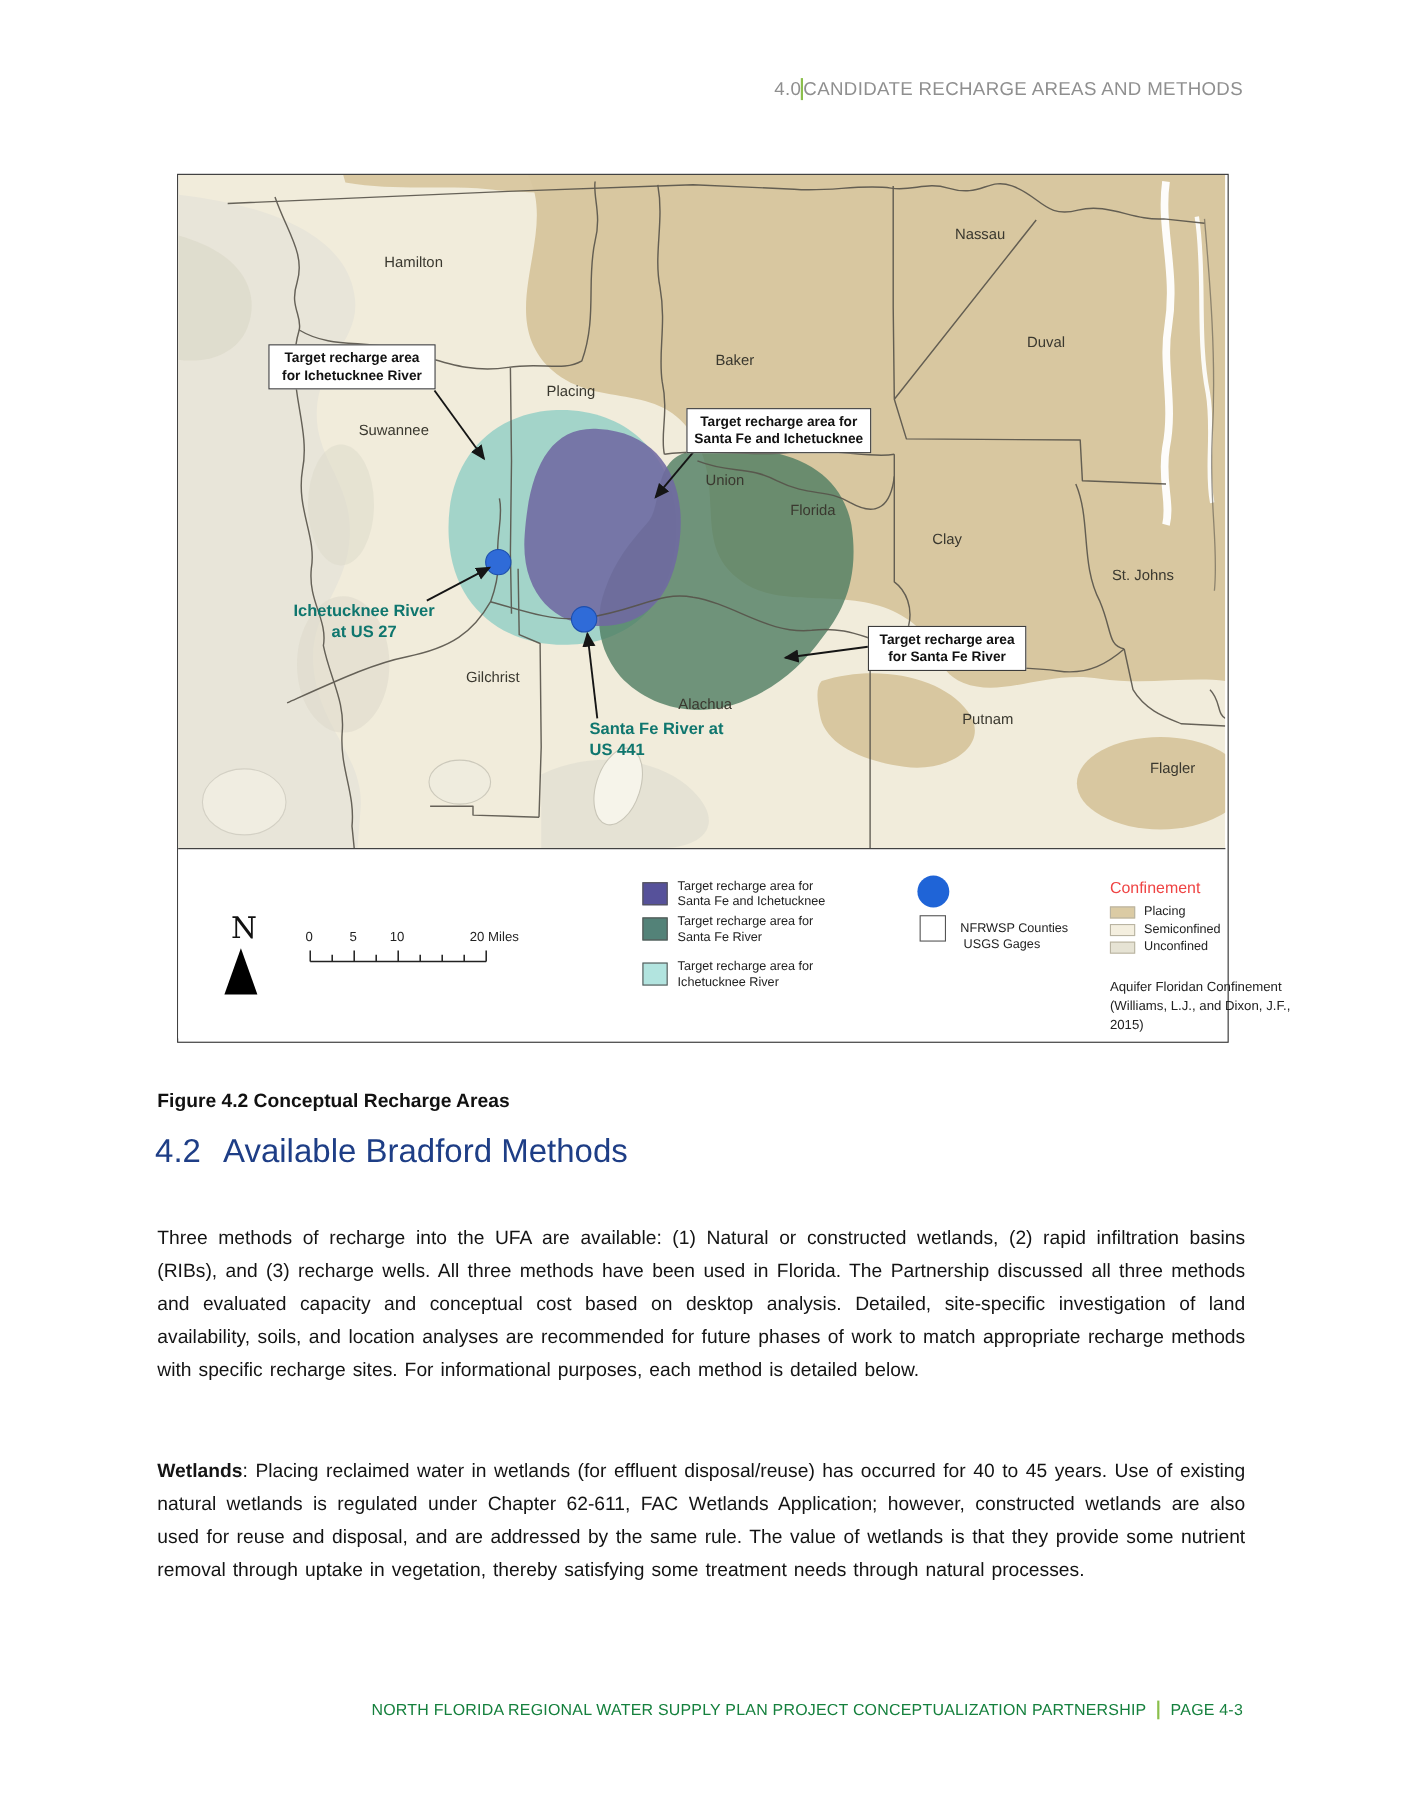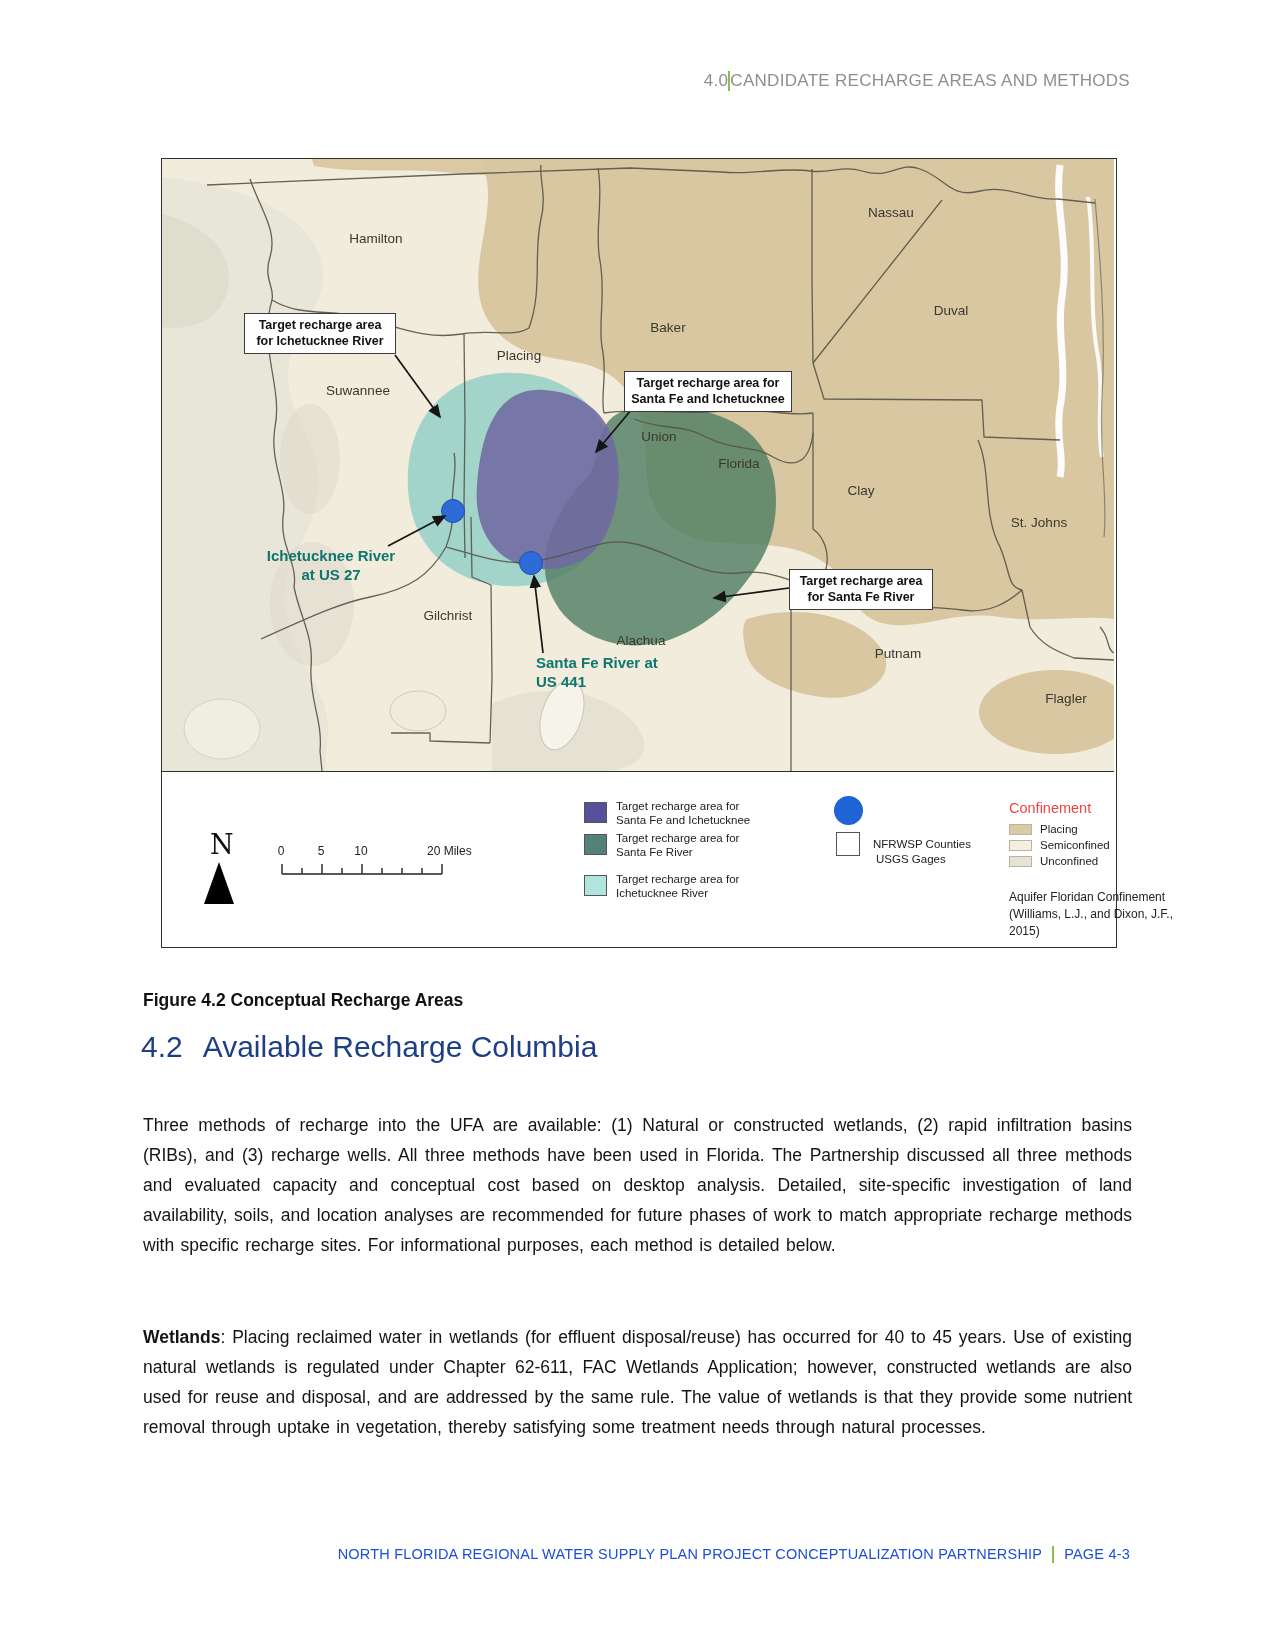--- a/index.html
+++ b/index.html
@@ -1,22 +1,22 @@
 <!DOCTYPE html>
 <html><head>
 <meta charset="utf-8">
 <style>
   html,body{margin:0;padding:0;background:#ffffff;}
   .page{position:relative;width:1275px;height:1650px;background:#fff;overflow:hidden;
         font-family:"Liberation Sans",sans-serif;color:#1a1a1a;}
   
   .pg-header{position:absolute;top:58px;right:145px;font-size:17px;color:#8f8f8f;
              letter-spacing:.3px;display:flex;align-items:center;gap:0;margin-top:13px;}
-  .pg-footer{position:absolute;top:1546px;right:145px;font-size:14.5px;color:#1d4ed8;
-             letter-spacing:.2px;display:flex;align-items:flex-start;gap:10px;white-space:nowrap;}
+  .pg-footer{position:absolute;top:1546px;right:145px;font-size:14.5px;color:#15803d;
+             letter-spacing:.2px;display:flex;align-items:center;gap:10px;white-space:nowrap;}
   .green-bar{display:inline-block;width:2px;height:20px;background:#8bbf4c;}
   .pg-footer .green-bar{height:17px;}
   
   .figure{position:absolute;left:161px;top:158px;width:956px;height:790px;
           border:1.6px solid #2e2e2e;box-sizing:border-box;background:#fff;}
   .map-area{position:absolute;left:0;top:0;width:952px;height:612px;overflow:hidden;}
   .map-area svg{display:block;}
   .county{position:absolute;transform:translateX(-50%);font-size:13.5px;color:#3a382f;
           white-space:nowrap;}
   .callout{position:absolute;background:#fff;border:1.4px solid #3c3c3c;color:#111;
@@ -190,21 +190,21 @@
       <div class="conf-lab" style="left:878px;top:67px;">Semiconfined</div>
       <div class="conf-sw" style="left: 847px; top: 84px; background: rgb(230, 227, 212);"></div>
       <div class="conf-lab" style="left:878px;top:83px;">Unconfined</div>
       <div class="conf-src" style="left:847px;top:117px;">Aquifer Floridan Confinement (Williams, L.J., and Dixon, J.F., 2015)</div>
     </div>
   </div>
 
   <div class="caption">Figure 4.2 Conceptual Recharge Areas</div>
 
   <div class="sec-head">
-    <span class="num">4.2</span><span>Available Recharge Columbia</span>
+    <span class="num">4.2</span><span>Available Bradford Methods</span>
   </div>
 
   <p class="para p1">Three methods of recharge into the UFA are available: (1) Natural or constructed wetlands, (2) rapid infiltration basins (RIBs), and (3) recharge wells. All three methods have been used in Florida. The Partnership discussed all three methods and evaluated capacity and conceptual cost based on desktop analysis. Detailed, site-specific investigation of land availability, soils, and location analyses are recommended for future phases of work to match appropriate recharge methods with specific recharge sites. For informational purposes, each method is detailed below.</p>
 
   <p class="para p2"><b>Wetlands</b><span>: Placing reclaimed water in wetlands (for effluent disposal/reuse) has occurred for 40 to 45 years. Use of existing natural wetlands is regulated under Chapter 62-611, FAC Wetlands Application; however, constructed wetlands are also used for reuse and disposal, and are addressed by the same rule. The value of wetlands is that they provide some nutrient removal through uptake in vegetation, thereby satisfying some treatment needs through natural processes.</span></p>
 
   <div class="pg-footer">
     <span>NORTH FLORIDA REGIONAL WATER SUPPLY PLAN PROJECT CONCEPTUALIZATION PARTNERSHIP</span>
     <span class="green-bar"></span>
     <span>PAGE 4-3</span>

